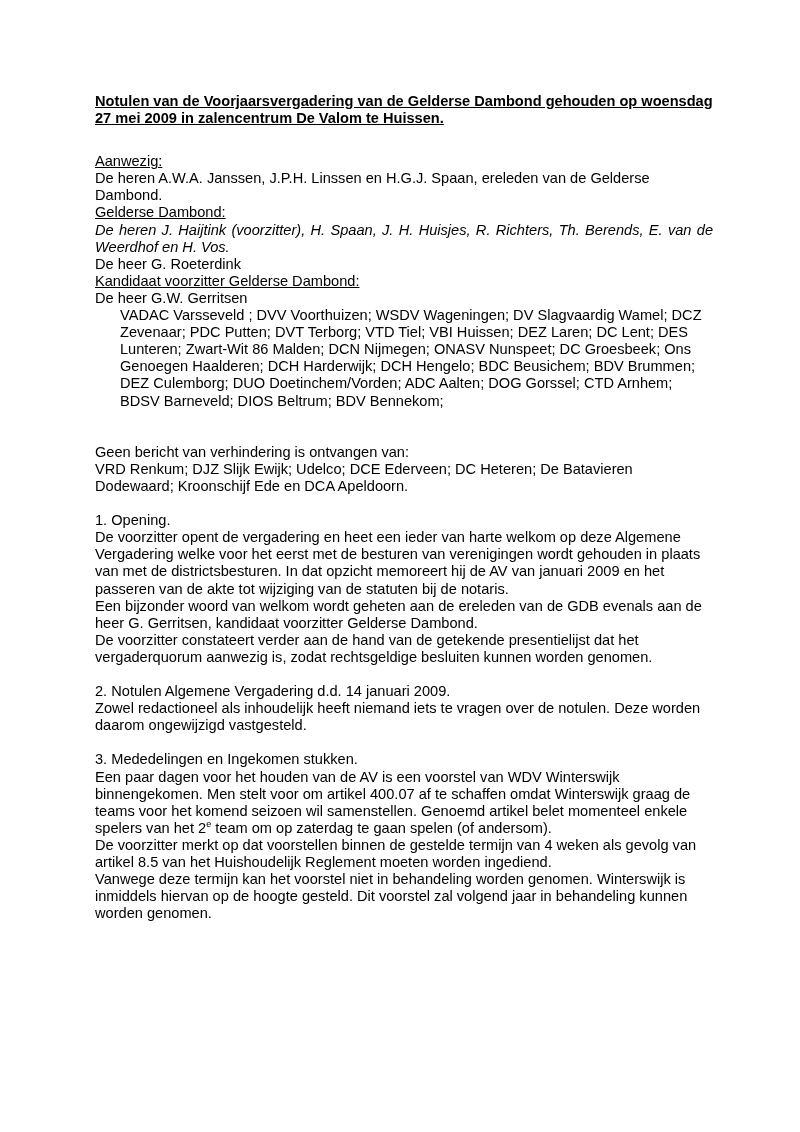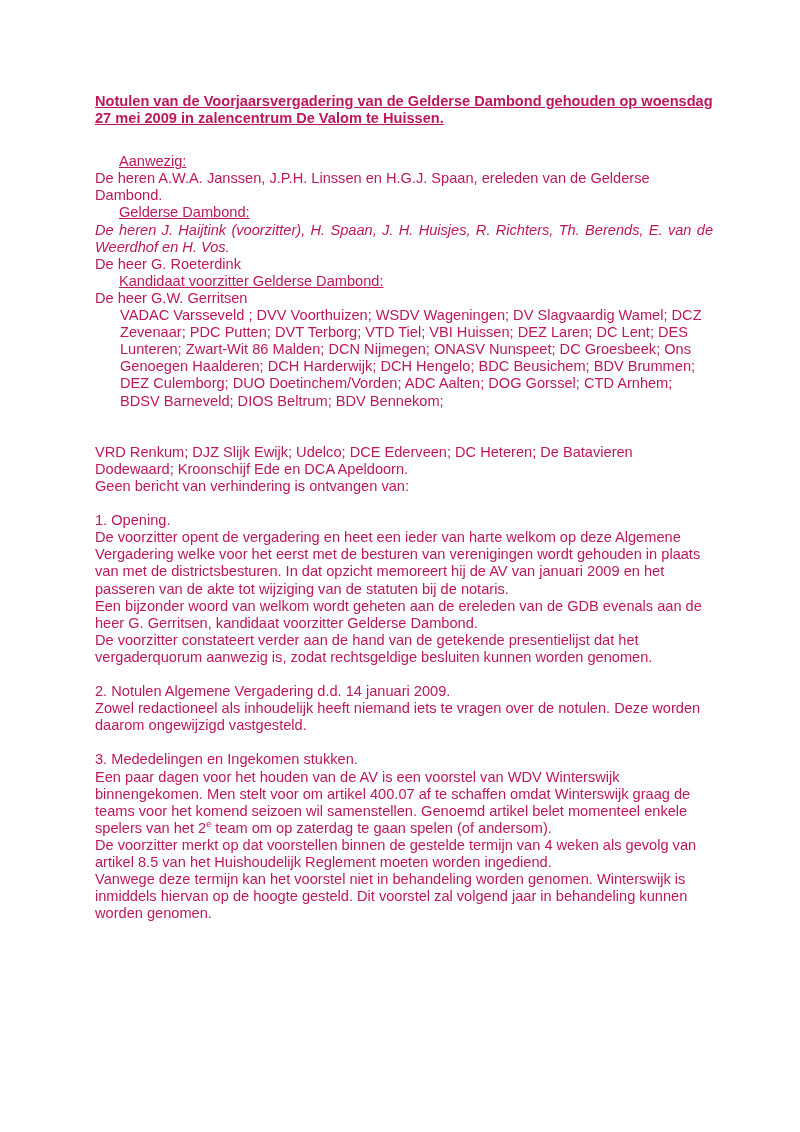--- a/index.html
+++ b/index.html
@@ -7,33 +7,33 @@
   html, body { background: #ffffff; }
   body {
     width: 800px;
     height: 1132px;
     overflow: hidden;
   }
   .page {
     width: 800px;
     height: 1132px;
     background: #ffffff;
-    color: #be185d;
+    color: #000000;
     font-family: "Liberation Sans", sans-serif;
     font-size: 14.6px;
     line-height: 17.1px;
     padding: 93px 87px 40px 95px;
   }
   p { margin: 0; }
   .title {
     font-weight: bold;
     text-decoration: underline;
     margin-bottom: 26px;
   }
-  .u { text-decoration: underline; margin-left: 24px; }
+  .u { text-decoration: underline; }
   .b { font-weight: normal; }
   .just { text-align: justify; font-style: italic; }
   .indent { padding-left: 25px; }
   .gap { height: 17.1px; }
   sup {
     font-size: 9px;
     line-height: 0;
     vertical-align: super;
   }
 </style>
@@ -55,22 +55,22 @@
   <p class="u">Kandidaat voorzitter Gelderse Dambond:</p>
   <p>De heer G.W. Gerritsen</p>
 
   <p class="indent">VADAC Varsseveld ; DVV Voorthuizen; WSDV Wageningen; DV Slagvaardig Wamel; DCZ Zevenaar; PDC Putten; DVT Terborg; VTD Tiel; VBI Huissen; DEZ Laren; DC Lent; DES Lunteren; Zwart-Wit 86 Malden; DCN Nijmegen; ONASV Nunspeet; DC Groesbeek; Ons Genoegen Haalderen; DCH Harderwijk; DCH Hengelo; BDC Beusichem; BDV Brummen; DEZ Culemborg; DUO Doetinchem/Vorden; ADC Aalten; DOG Gorssel; CTD Arnhem; BDSV Barneveld; DIOS Beltrum; BDV Bennekom;</p>
 
   <div class="gap"></div>
 
 
   <div class="gap"></div>
 
+  <p>Geen bericht van verhindering is ontvangen van:</p>
   <p>VRD Renkum; DJZ Slijk Ewijk; Udelco; DCE Ederveen; DC Heteren; De Batavieren Dodewaard; Kroonschijf Ede en DCA Apeldoorn.</p>
-  <p>Geen bericht van verhindering is ontvangen van:</p>
 
   <div class="gap"></div>
 
   <p class="b">1. Opening.</p>
   <p>De voorzitter opent de vergadering en heet een ieder van harte welkom op deze Algemene Vergadering welke voor het eerst met de besturen van verenigingen wordt gehouden in plaats van met de districtsbesturen. In dat opzicht memoreert hij de AV van januari 2009 en het passeren van de akte tot wijziging van de statuten bij de notaris.</p>
   <p>Een bijzonder woord van welkom wordt geheten aan de ereleden van de GDB evenals aan de heer G. Gerritsen, kandidaat voorzitter Gelderse Dambond.</p>
   <p>De voorzitter constateert verder aan de hand van de getekende presentielijst dat het vergaderquorum aanwezig is, zodat rechtsgeldige besluiten kunnen worden genomen.</p>
 
   <div class="gap"></div>
 

